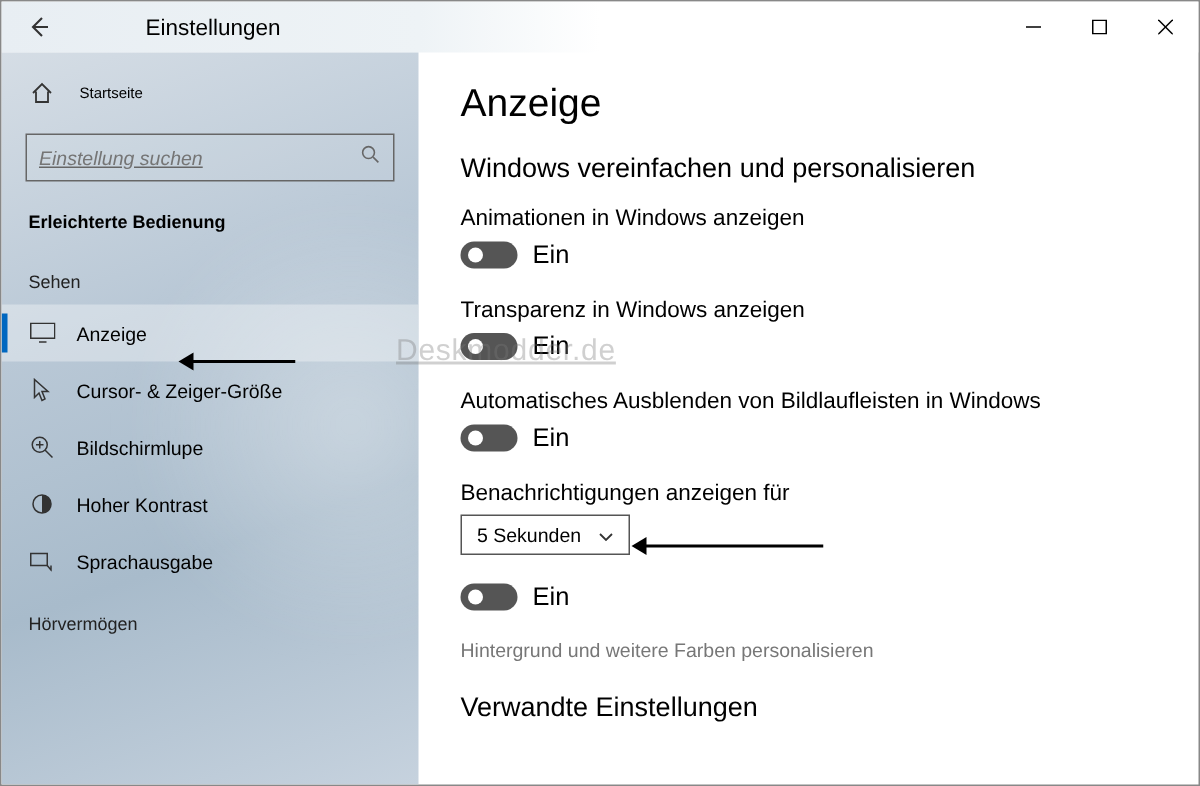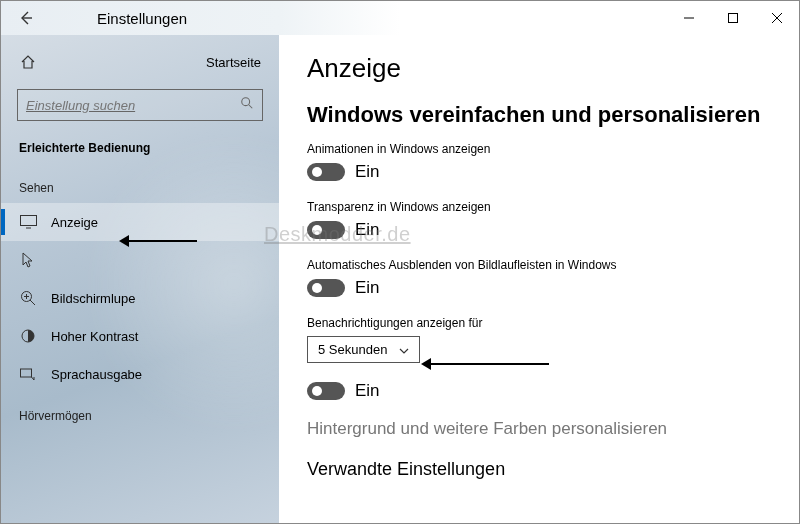--- a/index.html
+++ b/index.html
@@ -9,48 +9,48 @@
   .back-btn { width: 20px; height: 20px; margin-right: 18px; display: flex; align-items: center; justify-content: center; }
   .title { font-size: 15px; color: #000; margin-left: 44px; }
   .window-controls { margin-left: auto; display: flex; }
   .window-controls div { width: 44px; height: 32px; display: flex; align-items: center; justify-content: center; font-size: 12px; }
   
   .content { display: flex; height: calc(100% - 34px); }
   
   .sidebar { width: 278px; background: linear-gradient(160deg, #d5dde5 0%, #b9c8d6 35%, #a8bbcb 65%, #c6d2de 100%); padding-top: 8px; position: relative; overflow: hidden; }
   .sidebar::before { content: ""; position: absolute; top: 20%; left: 30%; width: 300px; height: 300px; border-radius: 50%; background: radial-gradient(circle, rgba(255,255,255,0.35) 0%, rgba(255,255,255,0) 70%); filter: blur(12px); pointer-events: none; }
   
-  .home-row { display: flex; align-items: center; padding: 10px 18px; gap: 16px; font-size: 13px; justify-content: space-between; }
+  .home-row { display: flex; align-items: center; padding: 10px 18px; gap: 16px; font-size: 10px; }
   
   .search-box { margin: 8px 16px 14px 16px; border: 1px solid #666; height: 32px; display: flex; align-items: center; padding: 0 8px; background: rgba(255,255,255,0.05); }
   .search-box input { flex: 1; border: none; background: transparent; font-size: 13px; font-style: italic; color: #666; outline: none; text-decoration: underline; }
   
   .section-label { font-size: 12px; font-weight: 600; padding: 6px 28px 10px 18px; color: #000; }
   .subsection-label { font-size: 12px; color: #222; padding: 16px 18px 8px 18px; }
   
   .nav-item { display: flex; align-items: center; gap: 14px; padding: 10px 18px; font-size: 13px; position: relative; }
   .nav-item.active { background: rgba(255,255,255,0.35); }
   .nav-item.active::before { content: ""; position: absolute; left: 0; top: 6px; bottom: 6px; width: 4px; background: #0067c0; }
   .nav-icon { width: 18px; height: 18px; display: flex; align-items: center; justify-content: center; color: #333; flex-shrink: 0; }
   
   .main { flex: 1; padding: 18px 28px 0 28px; overflow-y: auto; position: relative; }
   .page-title { font-size: 26px; font-weight: 400; margin-bottom: 18px; }
-  .group-title { font-size: 22px; font-weight: 700; margin-bottom: 14px; }
+  .group-title { font-size: 18px; font-weight: 400; margin-bottom: 14px; }
   
   .setting { margin-bottom: 18px; }
-  .setting-label { font-size: 12px; margin-bottom: 6px; }
+  .setting-label { font-size: 15px; margin-bottom: 6px; }
   
   .toggle-row { display: flex; align-items: center; gap: 10px; }
   .toggle { width: 38px; height: 18px; border-radius: 9px; background: #555; position: relative; }
   .toggle::after { content: ""; position: absolute; width: 10px; height: 10px; border-radius: 50%; background: #fff; top: 4px; left: 5px; }
   .toggle-label { font-size: 17px; }
   
   .select-box { display: inline-flex; align-items: center; gap: 12px; border: 1px solid #555; padding: 5px 10px; font-size: 13px; min-width: 96px; justify-content: flex-end; }
   
-  .link-text { font-size: 17px; color: #777; margin-top: 6px; }
+  .link-text { font-size: 13px; color: #777; margin-top: 6px; }
   
   .related-title { font-size: 18px; font-weight: 400; margin-top: 20px; }
   
   .watermark { position: absolute; top: 222px; left: 263px; font-size: 20px; color: rgba(120,120,120,0.35); font-weight: 400; letter-spacing: 0.5px; pointer-events: none; text-decoration: underline; }
   
   .arrow { position: absolute; pointer-events: none; }
   .arrow svg { display: block; }
 </style>
 </head>
 <body>
@@ -116,20 +116,21 @@
           </svg>
         </span>
       <span>Anzeige</span>
     </div>
     <div class="nav-item">
       <span class="nav-icon">
           <svg width="14" height="16" viewBox="0 0 14 16">
             <path d="M2 1 L2 13 L5 10 L7 15 L9 14 L7 9 L11 9 Z" stroke="#333" fill="none"></path>
           </svg>
         </span>
+      <span>Cursor- &amp; Zeiger-Größe</span>
     </div>
     <div class="nav-item">
       <span class="nav-icon">
           <svg width="16" height="16" viewBox="0 0 16 16">
             <circle cx="6.5" cy="6.5" r="5" stroke="#333" fill="none"></circle>
             <line x1="10" y1="10" x2="15" y2="15" stroke="#333"></line>
             <line x1="4" y1="6.5" x2="9" y2="6.5" stroke="#333"></line>
             <line x1="6.5" y1="4" x2="6.5" y2="9" stroke="#333"></line>
           </svg>
         </span>

